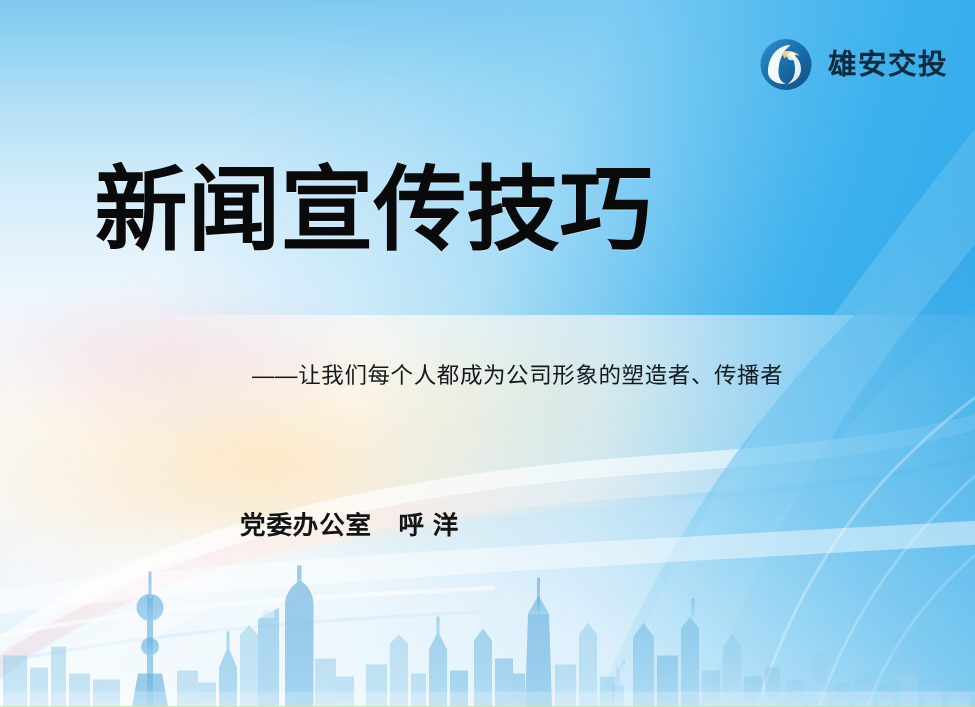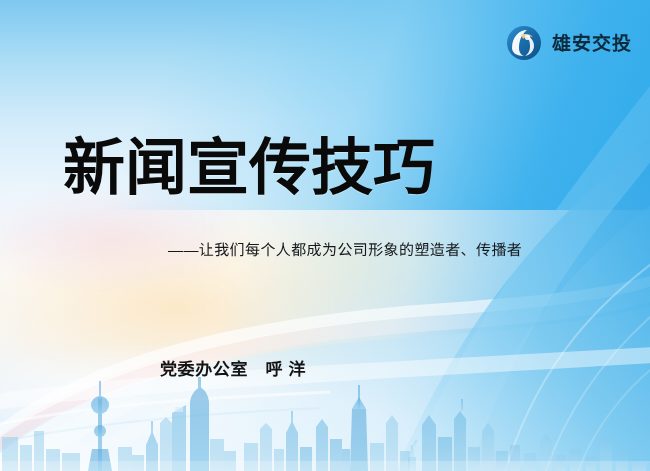--- a/index.html
+++ b/index.html
@@ -159,38 +159,37 @@
     top: 108px;
     font-family: "Liberation Serif", "DejaVu Serif", serif;
     font-size: 62px;
     font-weight: bold;
     color: #0a0a0a;
     letter-spacing: 0px;
     line-height: 1.08;
     white-space: nowrap;
     z-index: 15;
     text-shadow: 0 1px 0 rgba(255,255,255,0.35);
-    margin-top: 27px;
   }
   .subtitle {
     position: absolute;
     left: 168px;
     top: 238px;
     font-family: "Liberation Sans", "DejaVu Sans", sans-serif;
     font-size: 15px;
     font-weight: 500;
     color: #15181c;
     letter-spacing: 0.4px;
     white-space: nowrap;
     z-index: 15;
   }
   .presenter {
     position: absolute;
     left: 160px;
-    top: 355px;
+    top: 336px;
     font-family: "Liberation Sans", "DejaVu Sans", sans-serif;
     font-size: 17px;
     font-weight: bold;
     color: #141414;
     letter-spacing: 0.6px;
     white-space: nowrap;
     z-index: 15;
   }
 </style>
 </head>

